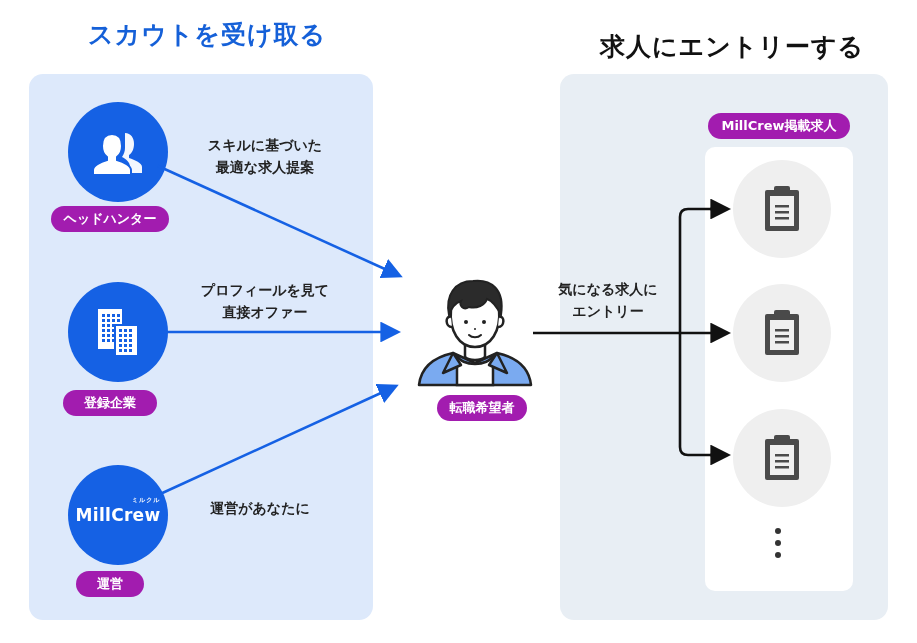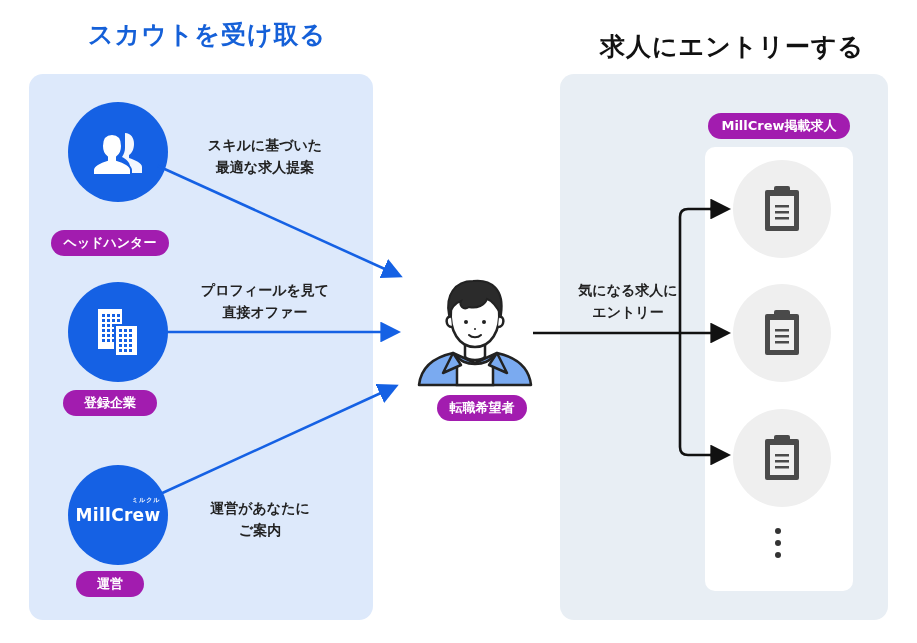--- a/index.html
+++ b/index.html
@@ -13,31 +13,31 @@
   .panel { position: absolute; border-radius: 14px; }
   .panel.left { left: 29px; top: 74px; width: 344px; height: 546px; background: #dde9fb; }
   .panel.right { left: 560px; top: 74px; width: 328px; height: 546px; background: #e8eef4; }
 
   .node { position: absolute; width: 100px; height: 100px; border-radius: 50%; background: #1561e4; display: flex; align-items: center; justify-content: center; margin-left: 8px; }
   .node.n1 { left: 60px; top: 102px; }
   .node.n2 { left: 60px; top: 282px; }
   .node.n3 { left: 60px; top: 465px; }
 
   .pill { position: absolute; background: #a21caf; color: #fff; font-size: 13px; font-weight: bold; height: 26px; line-height: 26px; border-radius: 13px; text-align: center; white-space: nowrap; }
-  .pill.p1 { left: 51px; top: 206px; width: 118px; margin-top: 24px; }
+  .pill.p1 { left: 51px; top: 206px; width: 118px; }
   .pill.p2 { left: 63px; top: 390px; width: 94px; }
   .pill.p3 { left: 76px; top: 571px; width: 68px; }
   .pill.p4 { left: 437px; top: 395px; width: 90px; }
   .pill.p5 { left: 708px; top: 113px; width: 142px; font-size: 13px; }
 
   .caption { position: absolute; font-size: 14px; font-weight: bold; line-height: 22px; text-align: center; white-space: nowrap; color: #222; }
   .caption.c1 { left: 195px; top: 134px; width: 140px; }
   .caption.c2 { left: 185px; top: 279px; width: 160px; }
   .caption.c3 { left: 180px; top: 497px; width: 160px; }
-  .caption.c4 { left: 568px; top: 279px; width: 120px; }
+  .caption.c4 { left: 548px; top: 279px; width: 120px; font-family: Liberation Serif, serif; }
 
   .logo-text { color: #fff; font-weight: bold; font-size: 17px; position: relative; font-family: "DejaVu Sans", sans-serif; letter-spacing: 0.3px; }
   .logo-sub { position: absolute; right: 0; top: -9px; font-size: 6px; letter-spacing: 1px; color: #fff; font-weight: bold; }
 
   .jobs-card { position: absolute; left: 705px; top: 147px; width: 148px; height: 444px; background: #fff; border-radius: 10px; }
   .job { position: absolute; left: 733px; width: 98px; height: 98px; border-radius: 50%; background: #efefef; display: flex; align-items: center; justify-content: center; }
   .job.j1 { top: 160px; }
   .job.j2 { top: 284px; }
   .job.j3 { top: 409px; }
 
@@ -123,21 +123,20 @@
 
 <div class="node n3">
   <div class="logo-text">
     <span>MillCrew</span>
     <span class="logo-sub">ミルクル</span>
   </div>
 </div>
 <div class="pill p3">運営</div>
 <div class="caption c3">
   <div>運営があなたに</div>
-  <div>ご案内</div>
 </div>
 
 <div class="jobs-card"></div>
 <div class="pill p5">MillCrew掲載求人</div>
 
 <div class="job j1">
   <svg width="40" height="48" viewBox="0 0 40 48">
     <rect x="3" y="5" width="34" height="41" rx="2" fill="#4a4a4a"></rect>
     <rect x="8" y="11" width="24" height="30" fill="#efefef"></rect>
     <rect x="12" y="1" width="16" height="8" rx="2" fill="#4a4a4a"></rect>

